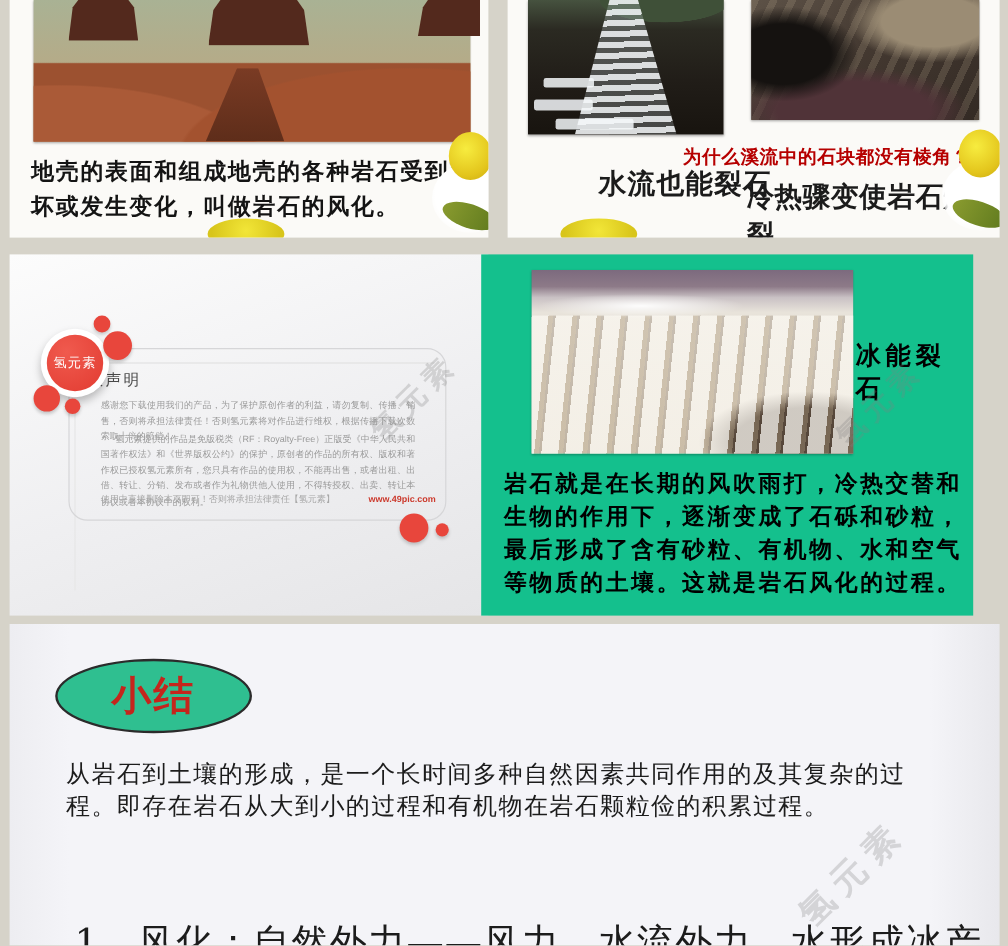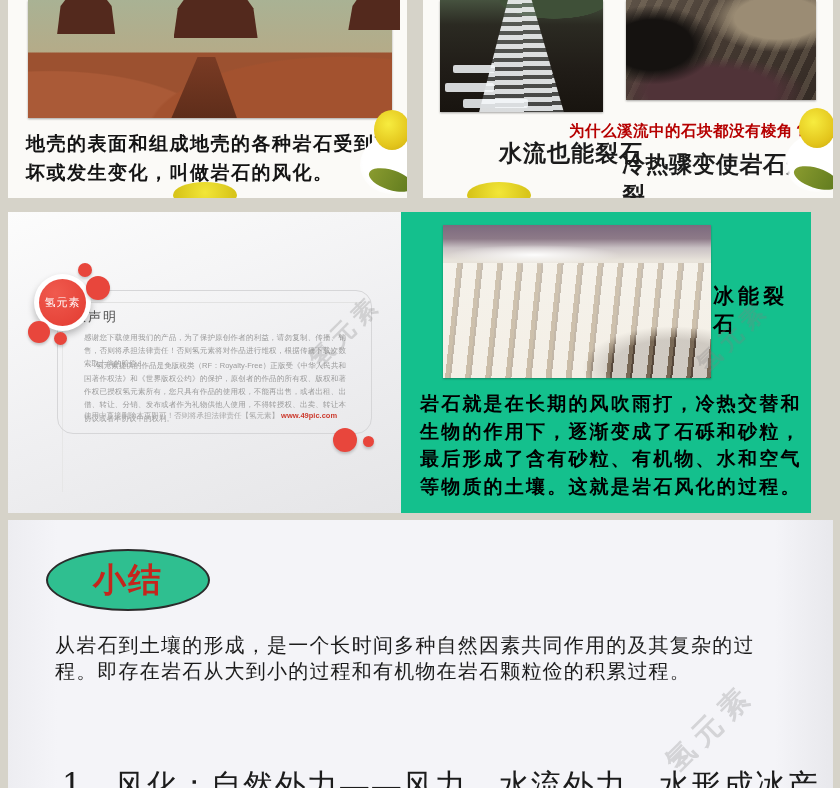--- a/index.html
+++ b/index.html
@@ -84,21 +84,21 @@
   .hline{position:absolute;left:54px;top:90px;width:300px;height:1px;background:#e2e2e2;}
   .vline{position:absolute;left:54px;top:90px;width:1px;height:190px;background:#e6e6e6;}
   .cr-box{position:absolute;left:49px;top:78px;width:313px;height:142px;
     border:1px solid #d6d6d8;border-radius:16px;}
   .cr-title{position:absolute;left:0;top:17px;width:100%;
     font-size:13px;color:#4a4a4a;letter-spacing:2px;}
   .cr-p{position:absolute;left:26px;width:262px;font-size:7.5px;line-height:1.75;color:#9a9a9a;text-align:justify;}
   .cr-p1{top:40px;}
   .cr-p2{top:68px;text-indent:1.6em;}
   .cr-footer{position:absolute;left:26px;bottom:12px;width:270px;font-size:7.5px;color:#a8a8a8;white-space:nowrap;}
-  .cr-url{color:#cc3b2e;font-weight:bold;}
+  .cr-url{color:#cc3b2e;font-weight:bold;margin-left:26px;}
   .badge-ring{position:absolute;left:26px;top:62px;width:57px;height:57px;border-radius:50%;
     background:#fff;box-shadow:0 4px 7px rgba(0,0,0,.25);display:flex;align-items:center;justify-content:center;}
   .badge-core{width:47px;height:47px;border-radius:50%;
     background:radial-gradient(circle at 35% 30%, #f05a4e, #e23b31);
     color:#fff;font-size:11px;letter-spacing:1px;display:flex;align-items:center;justify-content:center;}
   .dot{position:absolute;border-radius:50%;background:#e8463c;box-shadow:0 2px 3px rgba(0,0,0,.2);}
   .dot.d1{left:70px;top:51px;width:14px;height:14px;}
   .dot.d2{left:78px;top:64px;width:24px;height:24px;}
   .dot.d3{left:20px;top:109px;width:22px;height:22px;}
   .dot.d4{left:46px;top:120px;width:13px;height:13px;}

